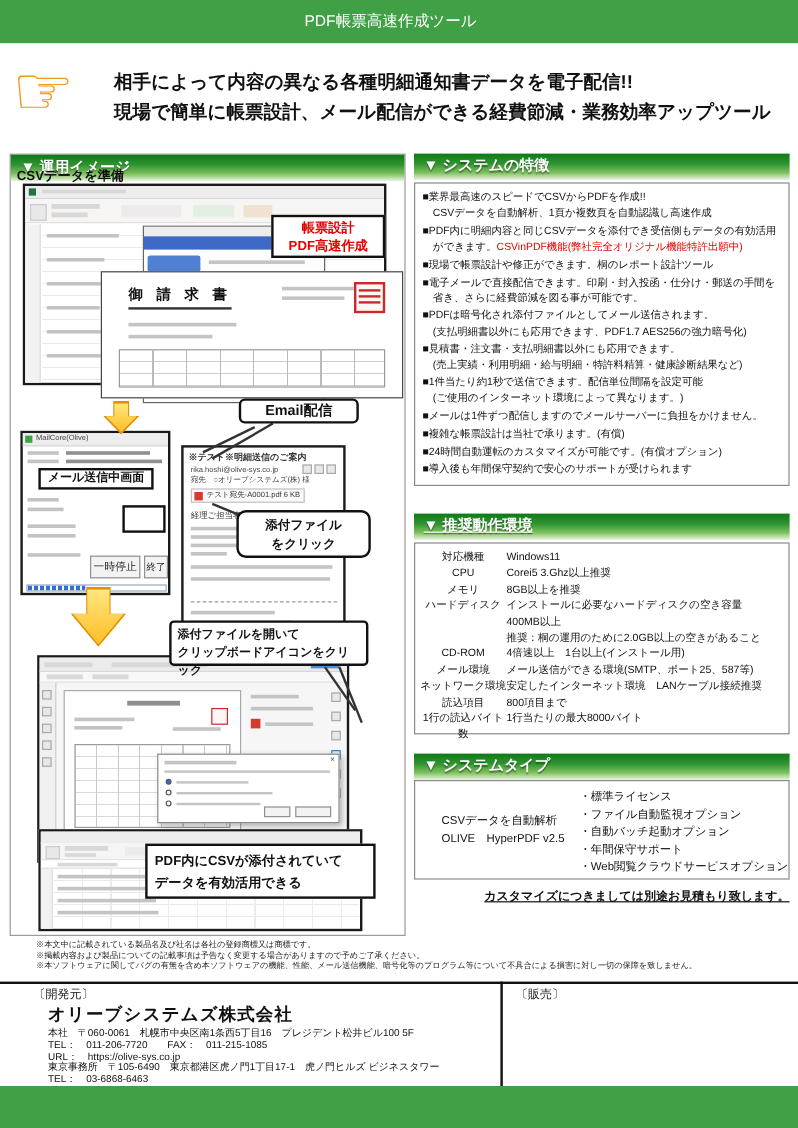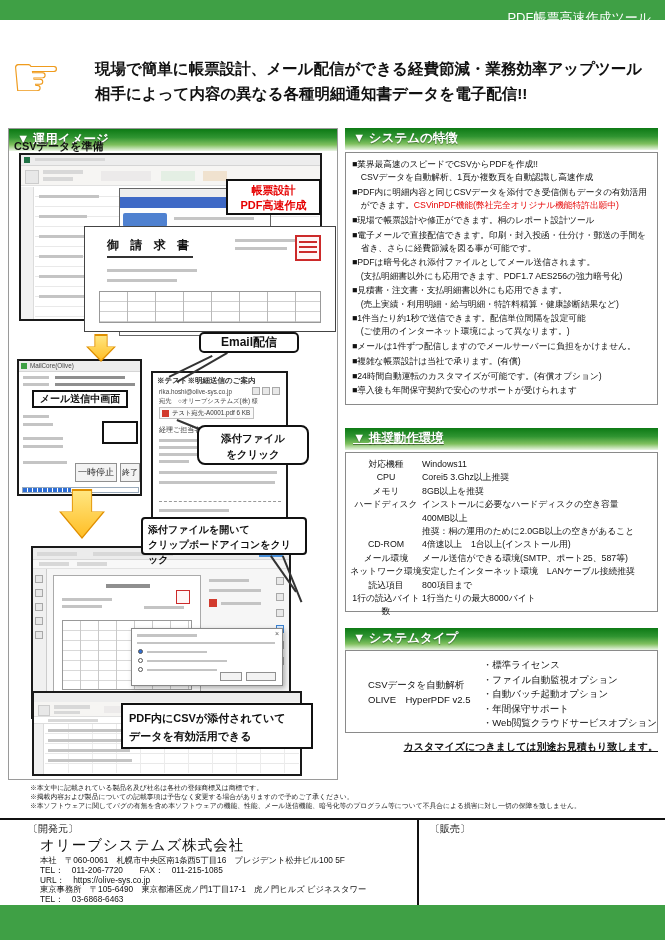--- a/index.html
+++ b/index.html
@@ -1,21 +1,21 @@
 <!DOCTYPE html>
 <html><head>
 <meta charset="utf-8">
 <style>
   html,body{margin:0;padding:0;background:#fff;}
   .page{position:relative;width:665px;height:940px;margin:0 auto;background:#fff;
         font-family:"Liberation Sans",sans-serif;color:#111;overflow:hidden;}
   .abs{position:absolute;box-sizing:border-box;}
   
-  .topbar{left:0;top:0;width:665px;height:20px;background:#3fa045;color:#fff;
-          font-size:13px;line-height:36px;text-align:right;padding-right:14px;}
+  .topbar{left:0;top:0;width:665px;height:36px;background:#3fa045;color:#fff;
+          font-size:13px;line-height:36px;text-align:center;padding-right:14px;}
   .botbar{left:0;top:905px;width:665px;height:35px;background:#3fa045;}
   
   .hand{left:10px;top:48px;font-size:58px;line-height:58px;color:#ef9b1d;}
   .headline{left:95px;top:56px;width:565px;font-weight:bold;font-size:15.5px;line-height:25px;color:#111;}
   
   .sec-head{height:22px;background:linear-gradient(180deg,#0d7a15 0%,#2f9431 38%,#7fc05e 72%,#eaf5e4 100%);
             color:#fff;font-weight:bold;font-size:12.5px;line-height:21px;padding-left:8px;
             text-shadow:0 1px 1px rgba(0,0,0,.4);width:100%;}
   .panel{border:1px solid #8a8a8a;background:#fff;width:100%;}
   
@@ -56,38 +56,38 @@
   .env-val{white-space:pre-line;}
   .sys-panel{top:522px;height:83px;display:flex;font-size:9.5px;}
   .sys-left{width:44%;padding:26px 0 0 22px;line-height:15px;box-sizing:border-box;}
   .sys-right{padding-top:7px;line-height:14.5px;}
   .note{top:612px;right:0;font-size:10px;font-weight:bold;text-decoration:underline;text-align:right;width:100%;}
   
   .disc{left:30px;top:783px;font-size:6.8px;line-height:9.2px;white-space:nowrap;color:#222;}
   .foot-line{left:0;top:818px;width:665px;height:1.5px;background:#111;}
   .foot-div{left:417px;top:818px;width:1.5px;height:87px;background:#111;}
   .dev-label{left:28px;top:822px;font-size:10px;}
-  .company{left:40px;top:836px;font-size:14.5px;font-weight:normal;letter-spacing:1px;text-align:center;}
+  .company{left:40px;top:836px;font-size:14.5px;font-weight:bold;letter-spacing:1px;text-align:center;}
   .addr{left:40px;top:856px;font-size:8.3px;line-height:9.8px;}
   .sales-label{left:430px;top:822px;font-size:10px;}
   .tiny{font-size:6.3px;color:#444;line-height:8px;}
 </style>
 </head>
 <body>
 
 <div class="page">
 
   <div class="abs topbar">
     <span>PDF帳票高速作成ツール</span>
   </div>
 
   <div class="abs hand">☞</div>
   <div class="abs headline">
+    <div>相手によって内容の異なる各種明細通知書データを電子配信!!</div>
     <div>現場で簡単に帳票設計、メール配信ができる経費節減・業務効率アップツール</div>
-    <div>相手によって内容の異なる各種明細通知書データを電子配信!!</div>
   </div>
 
   <div class="abs left-col">
     <div class="abs sec-head" style="left:0;top:0;">▼ 運用イメージ</div>
     <div class="abs csv-label">CSVデータを準備</div>
 
     <div class="win" style="left:10px;top:24px;width:303px;height:168px;">
       <div class="tbar"></div>
       <div class="chip" style="left:3px;top:2px;width:6px;height:6px;background:#217346;"></div>
       <div class="chip" style="left:14px;top:3px;width:70px;height:3px;"></div>

